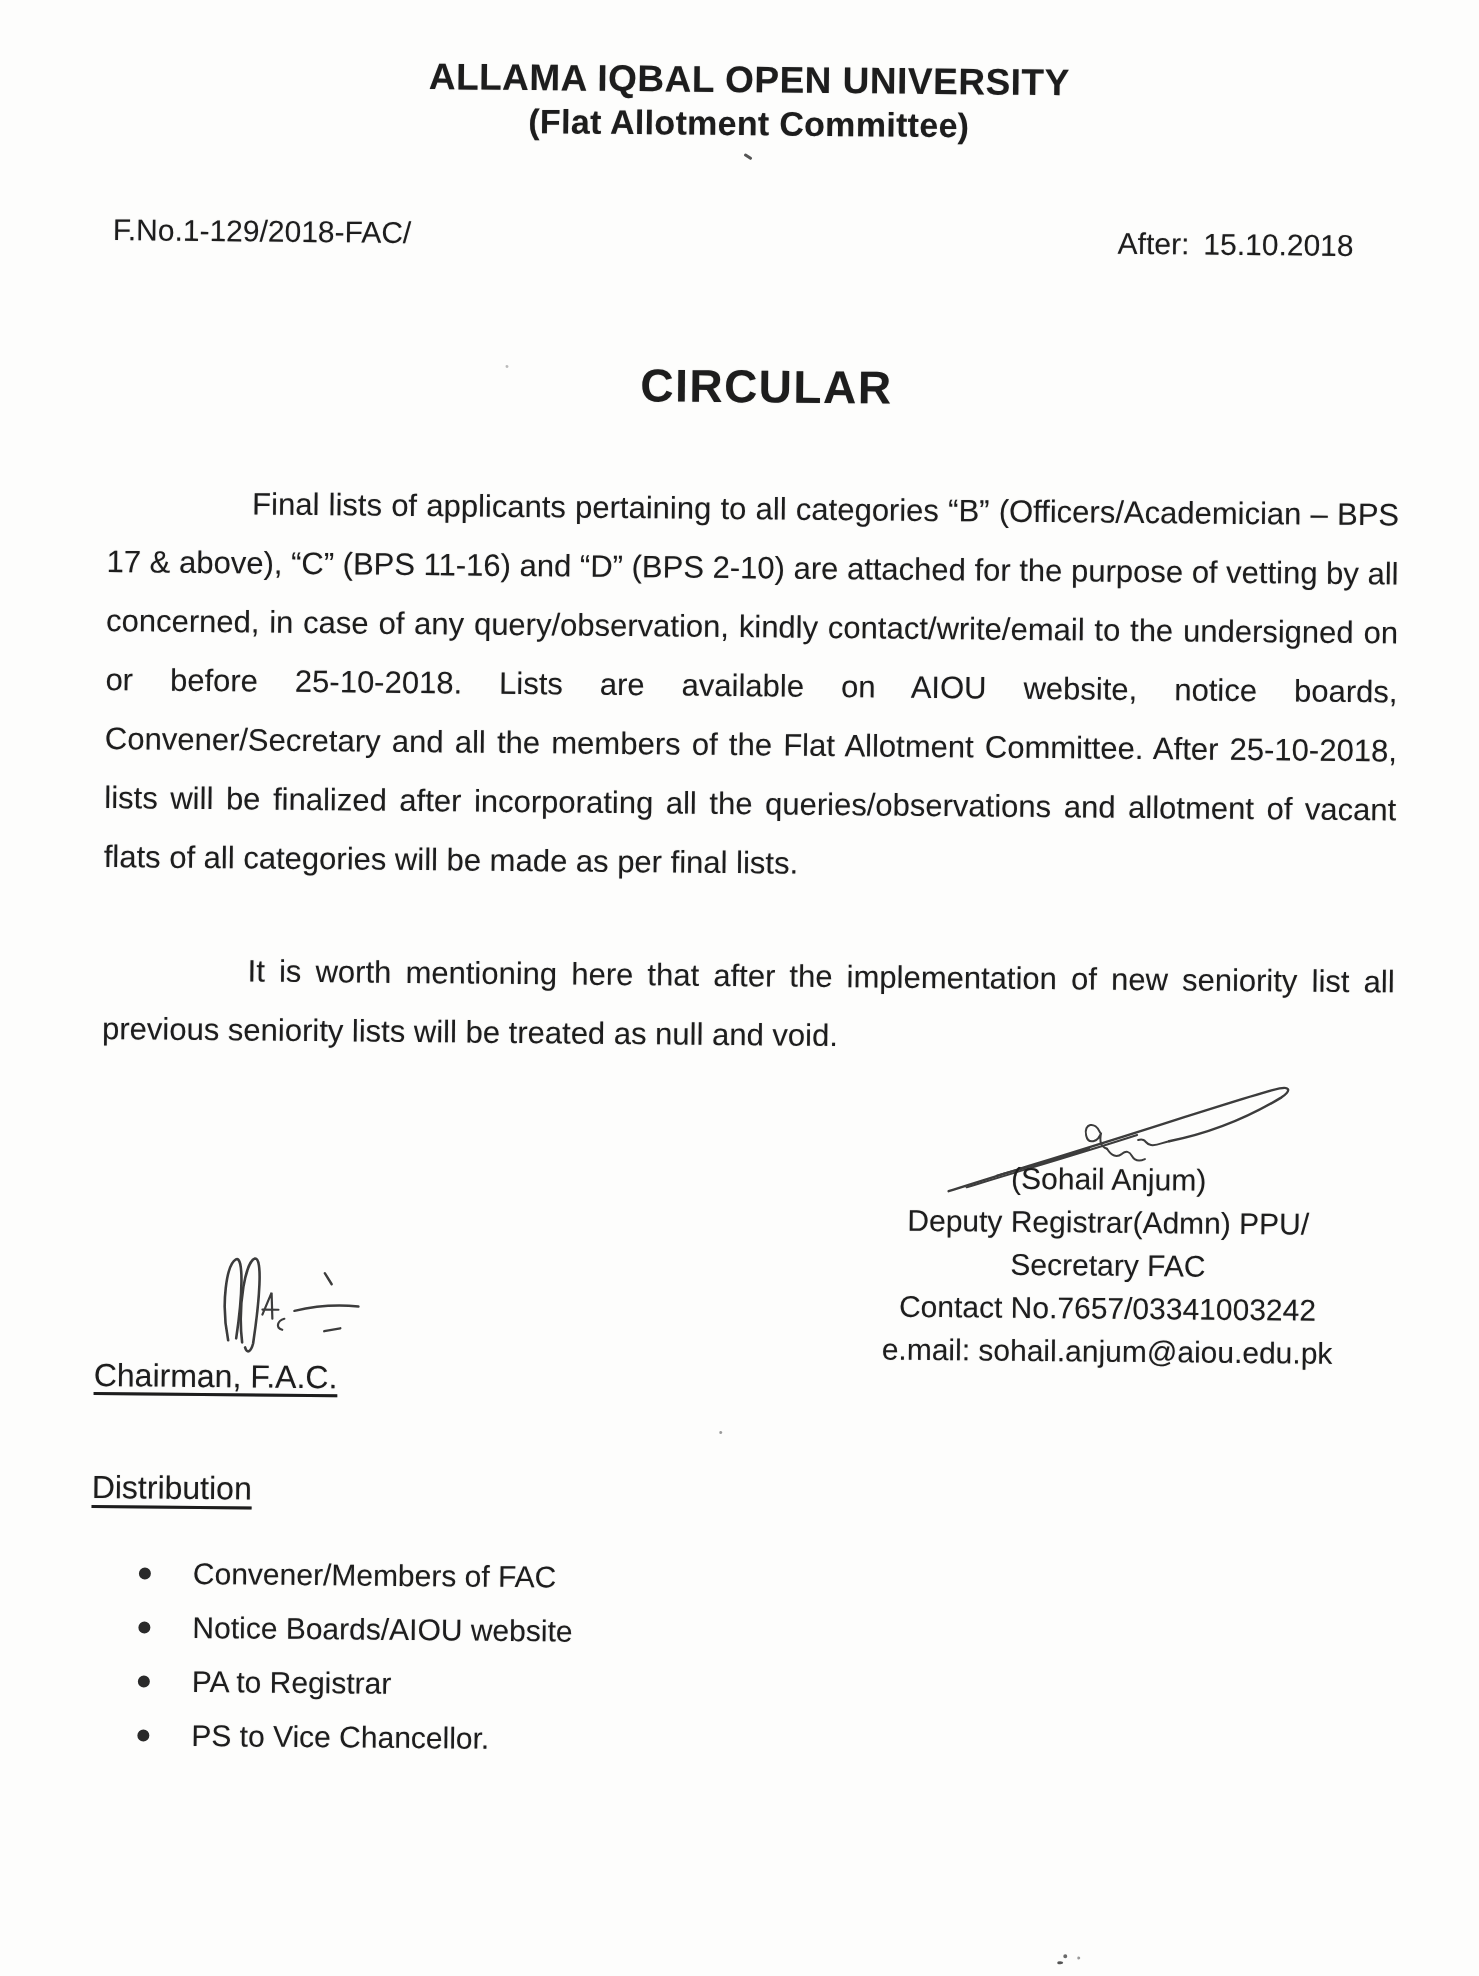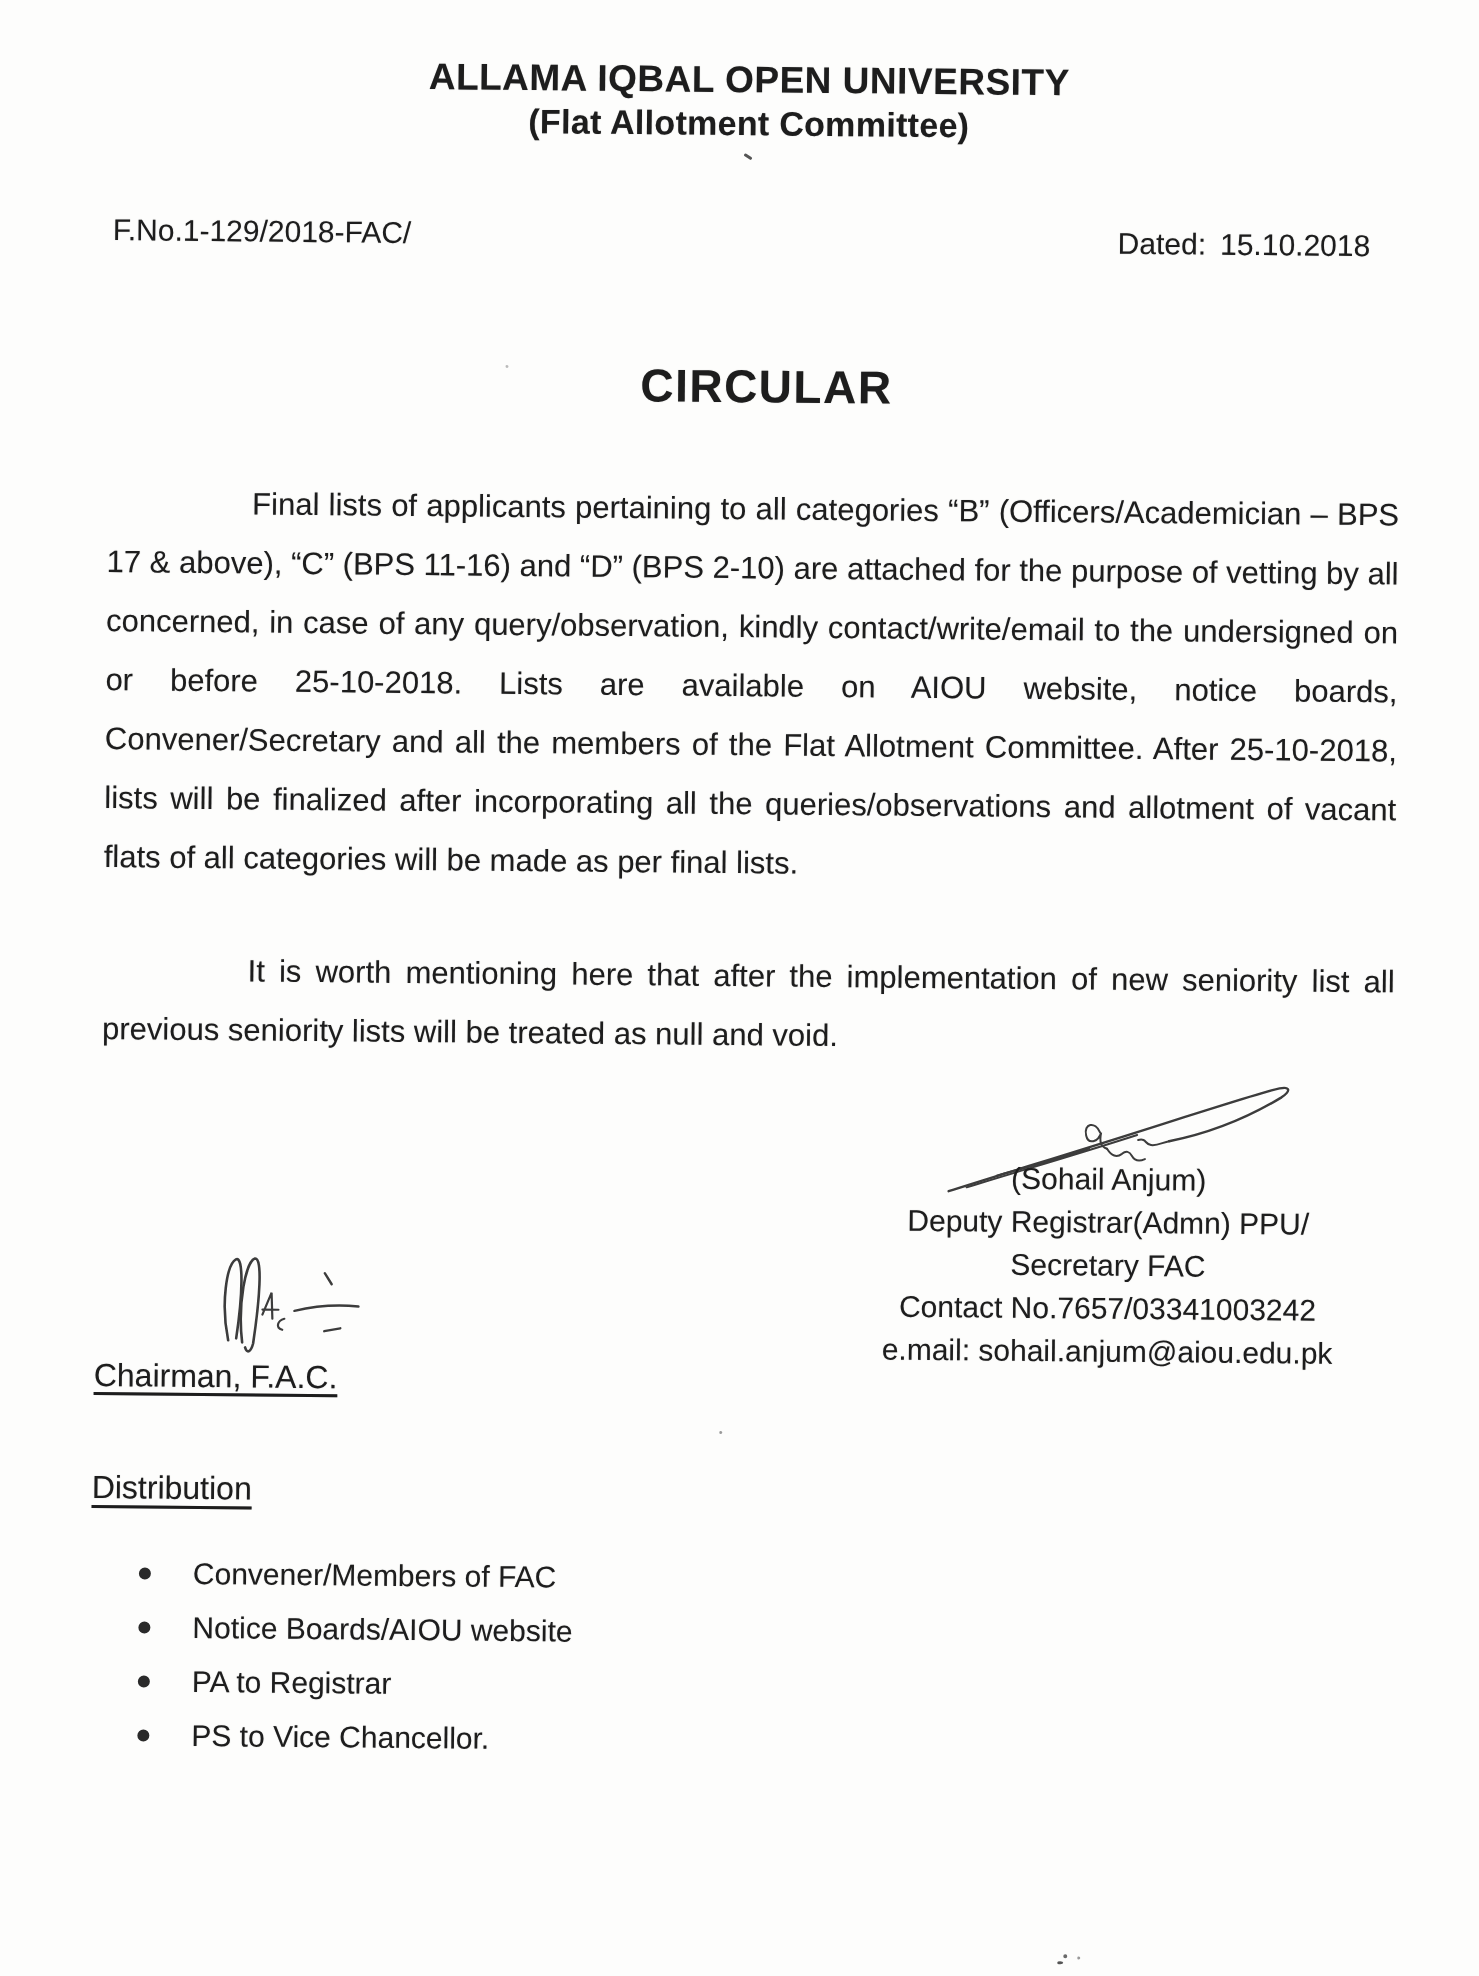--- a/index.html
+++ b/index.html
@@ -93,21 +93,21 @@
 
 <div class="page">
   <div class="content">
 
     <div class="hdr-line1 txt">ALLAMA IQBAL OPEN UNIVERSITY</div>
     <div class="hdr-line2 txt">(Flat Allotment Committee)</div>
     <div class="mark-tick"></div>
 
     <div class="refno txt">F.No.1-129/2018-FAC/</div>
 
-    <div class="dateline txt"><span>Dated:</span><span class="gap"></span><span>15.10.2018</span></div>
+    <div class="dateline txt"><span>After:</span><span class="gap"></span><span>15.10.2018</span></div>
 
     <div class="doc-title txt">CIRCULAR</div>
 
     <div class="bodytext txt">
       <p>Final lists of applicants pertaining to all categories “B” (Officers/Academician – BPS 17 &amp; above), “C” (BPS 11-16) and “D” (BPS 2-10) are attached for the purpose of vetting by all concerned, in case of any query/observation, kindly contact/write/email to the undersigned on or before 25-10-2018. Lists are available on AIOU website, notice boards, Convener/Secretary and all the members of the Flat Allotment Committee. After 25-10-2018, lists will be finalized after incorporating all the queries/observations and allotment of vacant flats of all categories will be made as per final lists.</p>
       <p>It is worth mentioning here that after the implementation of new seniority list all previous seniority lists will be treated as null and void.</p>
     </div>
 
     <svg class="sec-sign" viewBox="0 0 400 125" xmlns="http://www.w3.org/2000/svg">
       <path class="sig-stroke" stroke-width="2.4" d="M 12 116 C 60 100, 150 72, 240 42 C 290 26, 325 14, 342 10 C 352 8, 354 12, 344 19 C 310 40, 270 56, 232 64"></path>

